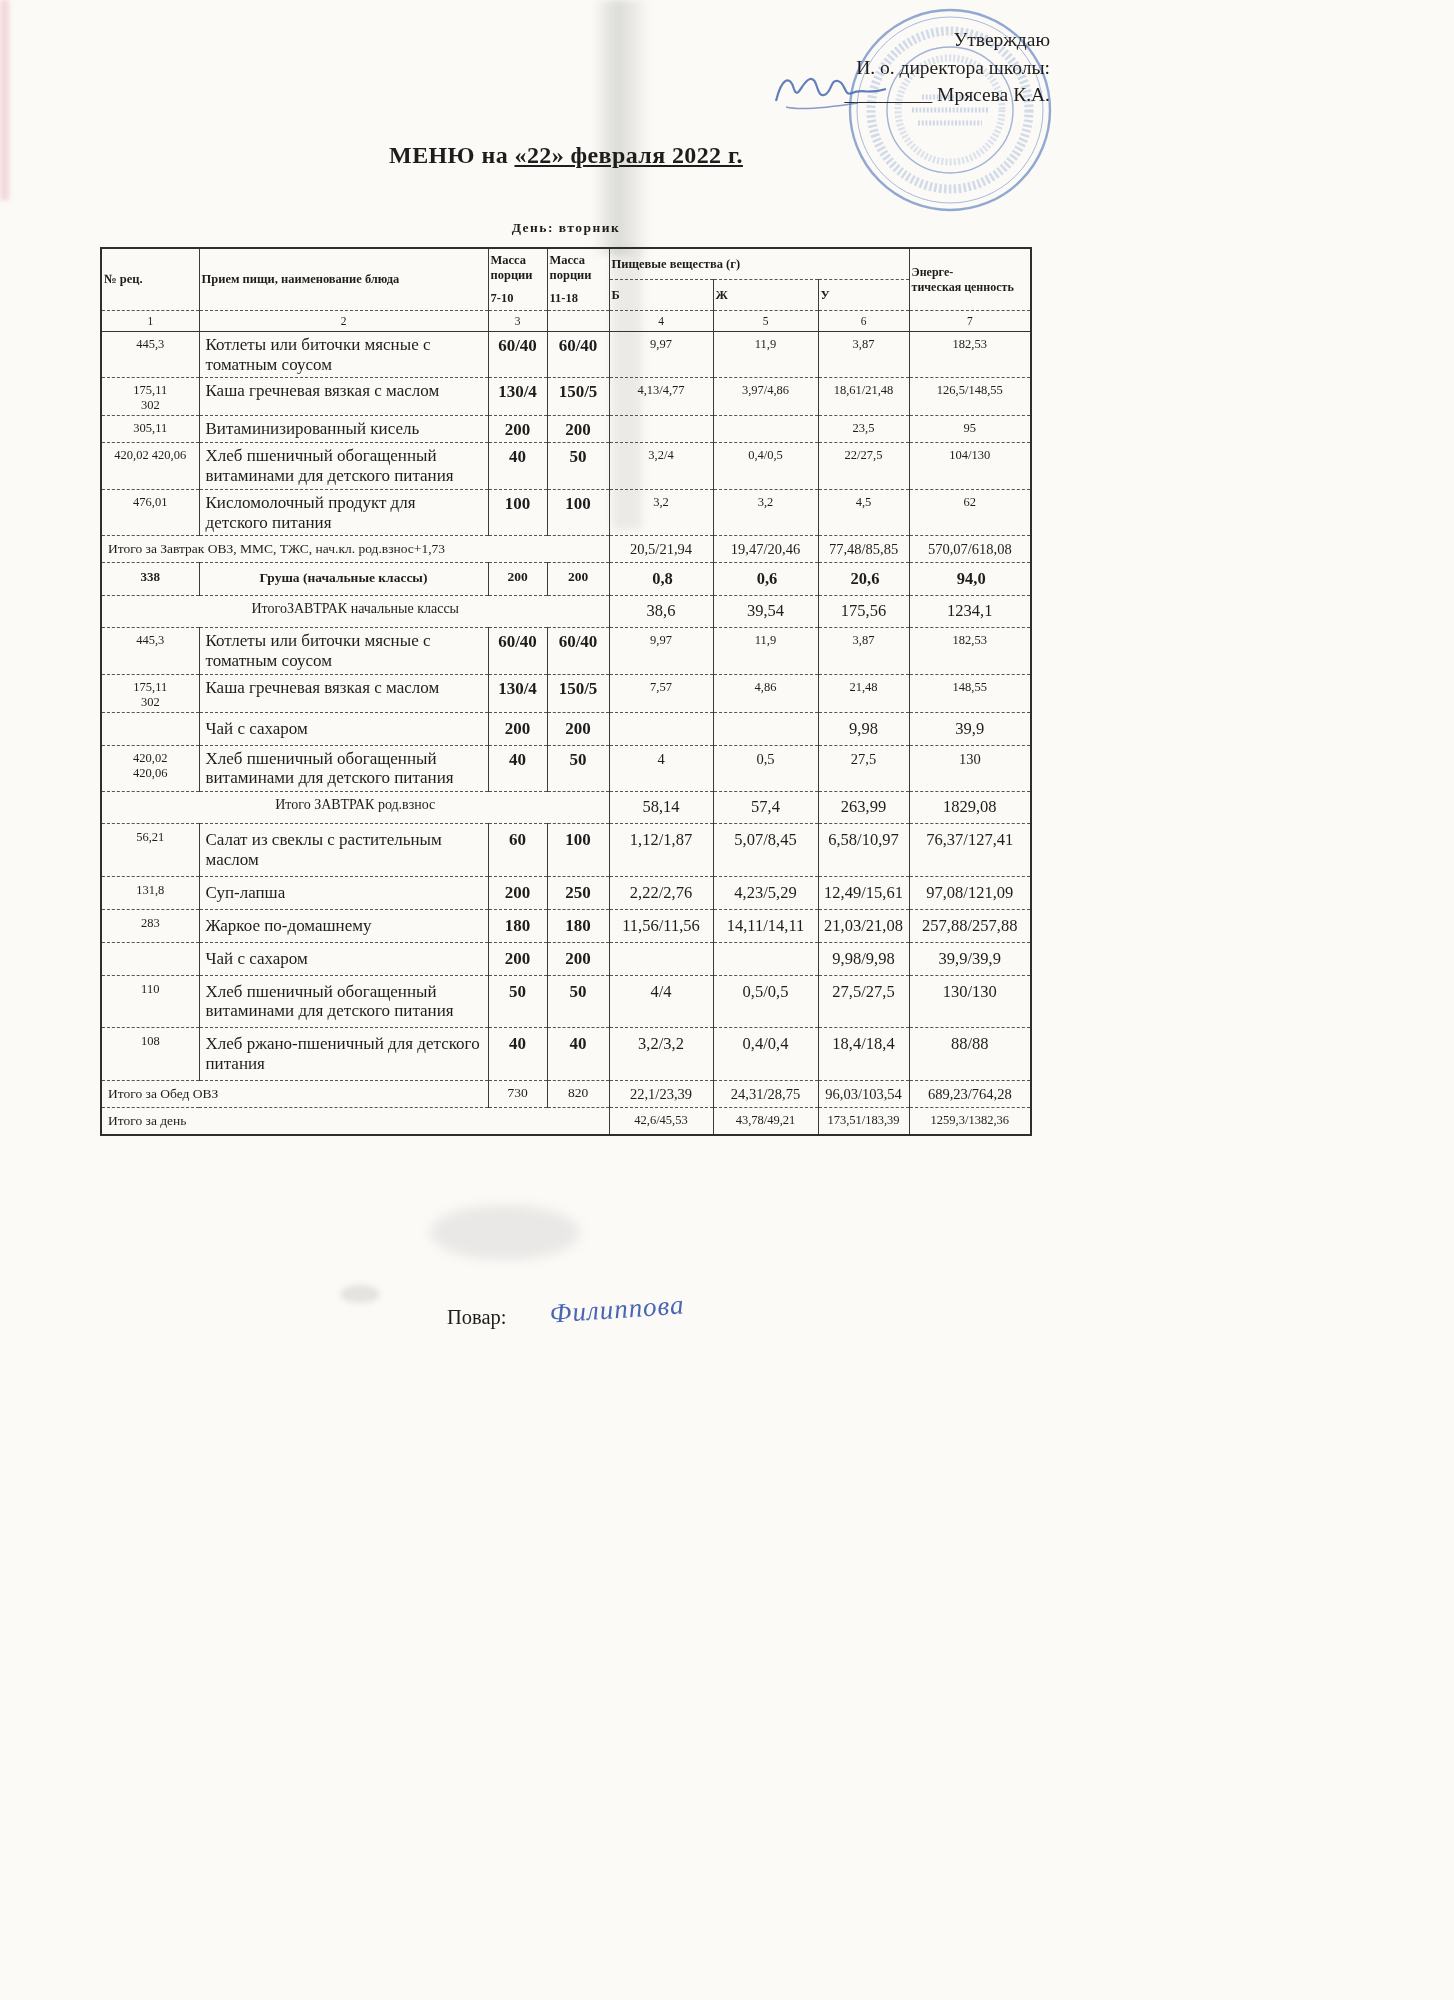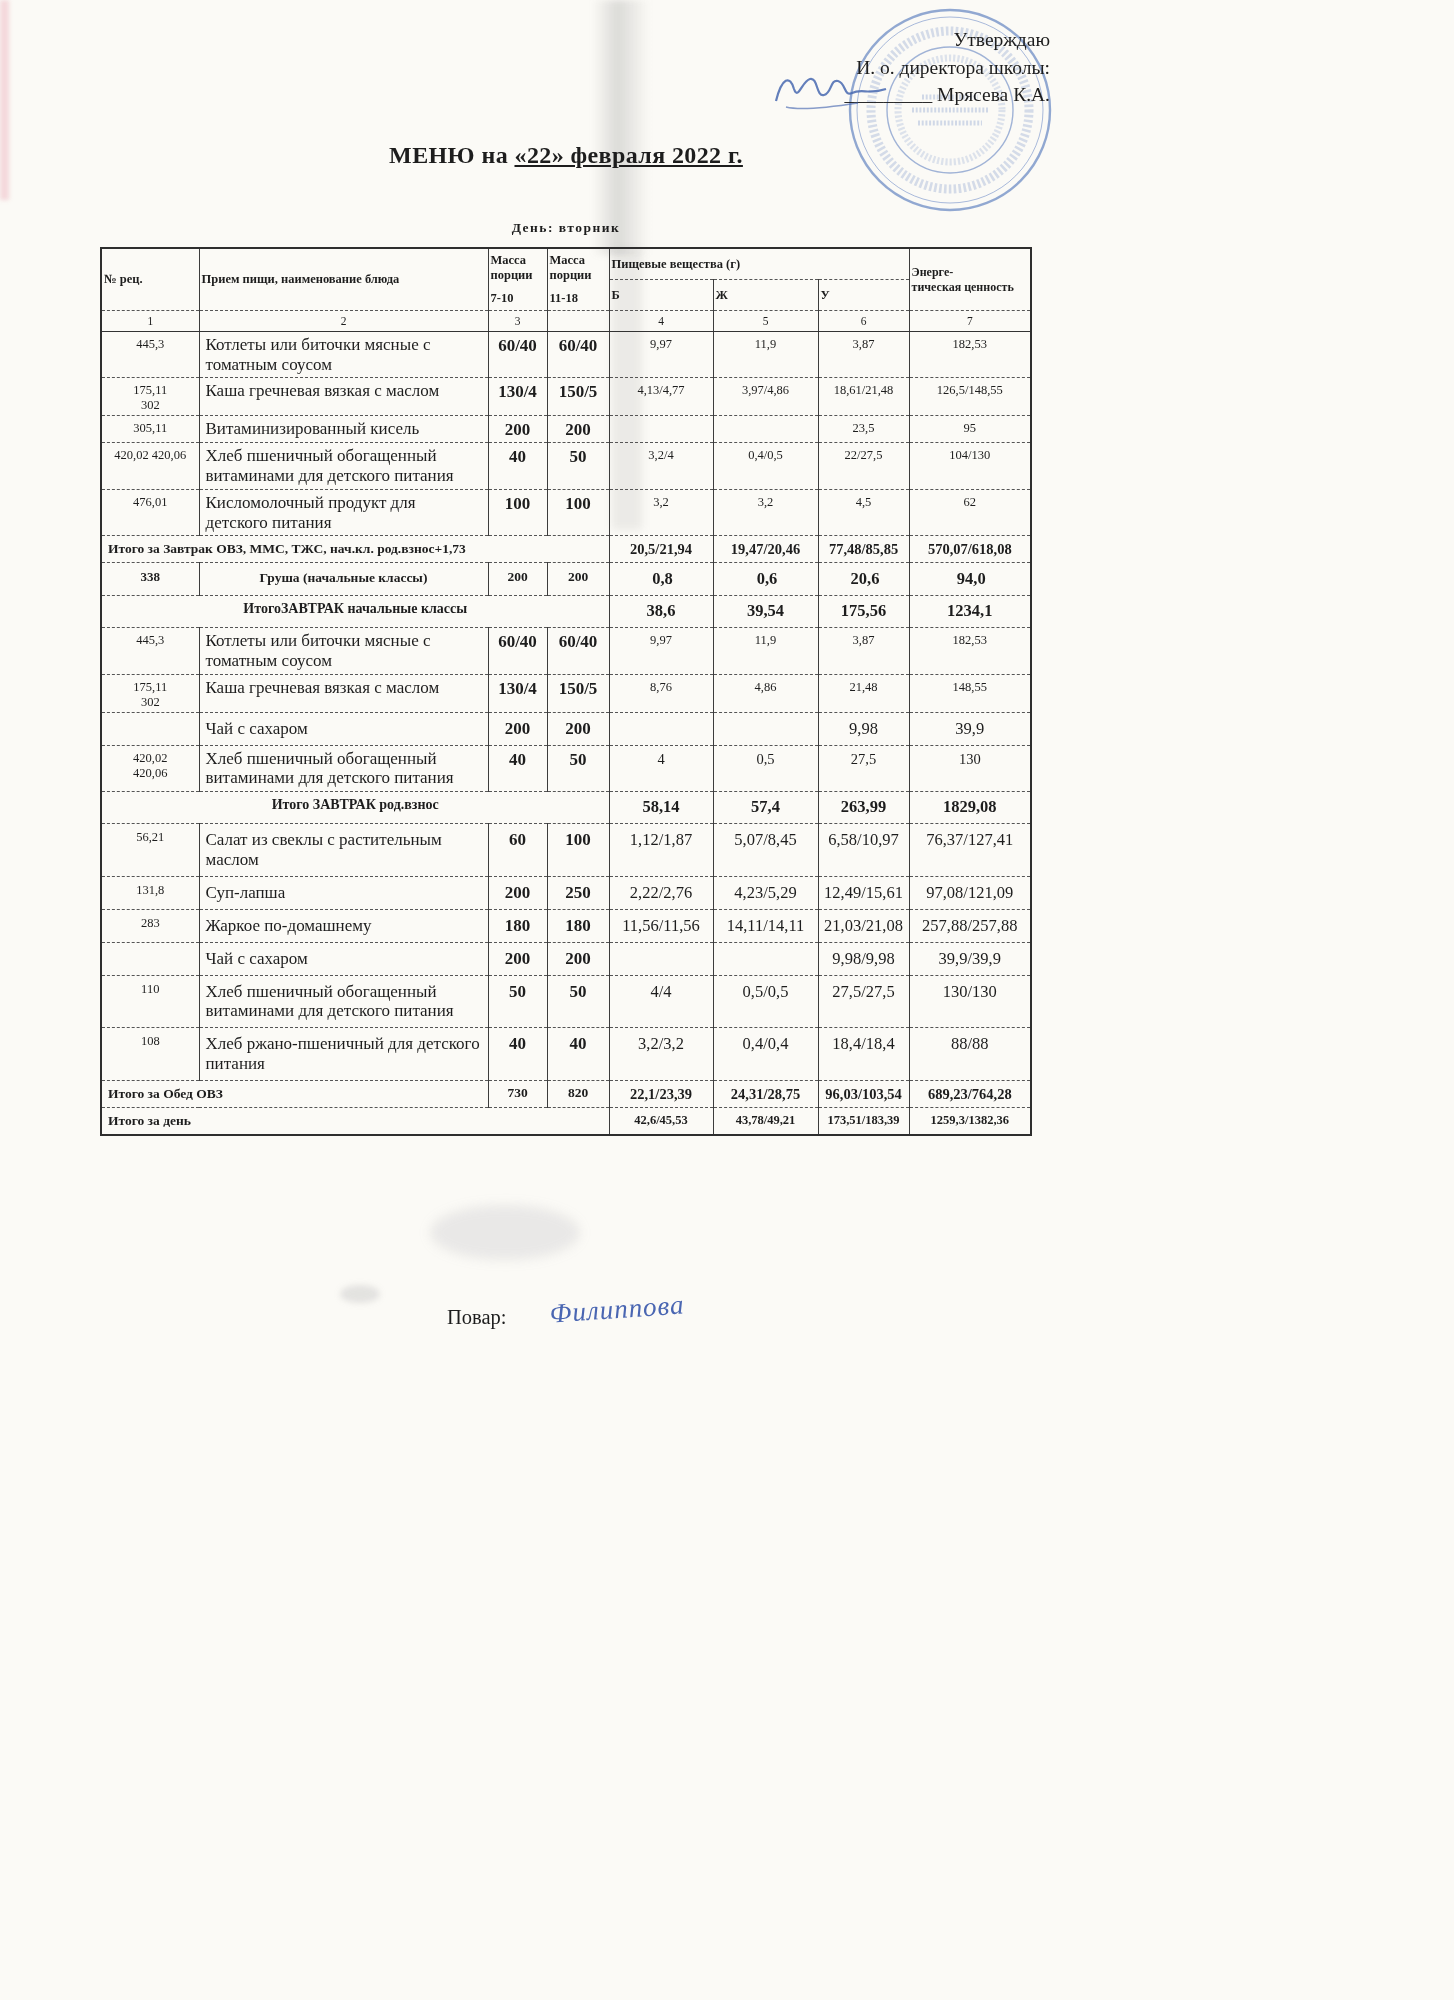--- a/index.html
+++ b/index.html
@@ -48,21 +48,21 @@
   .th-sub { font-size:12.5px; }
   
   td.num { font-size:12.5px; text-align:center; white-space:pre-line; padding-top:5px;margin-left:38px; }
   td.dish { font-size:17px; text-align:left; line-height:1.16; padding:3px 6px; }
   td.mass { font-size:17px; font-weight:bold; text-align:center; padding-top:4px; }
   td.val  { font-size:14px; text-align:center; padding-top:5px; }
   tr.vals-sm td.val { font-size:12.5px; }
   tr.vals-md td.val { font-size:14.5px; }
   tr.vals-lg td.val { font-size:16.5px; }
   tr.vals-lg td { padding-top:6px; padding-bottom:6px; }
-  tr.total td { font-weight:bold; }
+  tr.total td { font-weight:normal; }
   tr.total td.label-cell { font-size:13.5px; padding:5px 6px; }
   tr.label-left  td.label-cell { text-align:left; }
   tr.label-center td.label-cell { text-align:center; font-size:14px; }
   tr.total td.mass { font-size:13.5px; }
   tr.total td.val { padding-top:5px; }
   tr.ctr td.dish { text-align:center; font-weight:bold; font-size:13.5px; padding-top:7px; }
   tr.ctr td.num  { font-weight:bold; font-size:13px; }
   tr.ctr td.mass { font-size:13.5px; }
   tr.ctr td.val  { font-weight:bold;padding-left:7px; }
   
@@ -248,21 +248,21 @@
           <td class="val">11,9</td>
           <td class="val">3,87</td>
           <td class="val">182,53</td>
         </tr>
         <tr class="item vals-sm">
           <td class="num">175,11
 302</td>
           <td class="dish">Каша гречневая вязкая с маслом</td>
           <td class="mass">130/4</td>
           <td class="mass">150/5</td>
-          <td class="val">8,76</td>
+          <td class="val">7,57</td>
           <td class="val">4,86</td>
           <td class="val">21,48</td>
           <td class="val">148,55</td>
         </tr>
         <tr class="item vals-lg">
           <td class="num"></td>
           <td class="dish">Чай с сахаром</td>
           <td class="mass">200</td>
           <td class="mass">200</td>
           <td class="val"></td>

